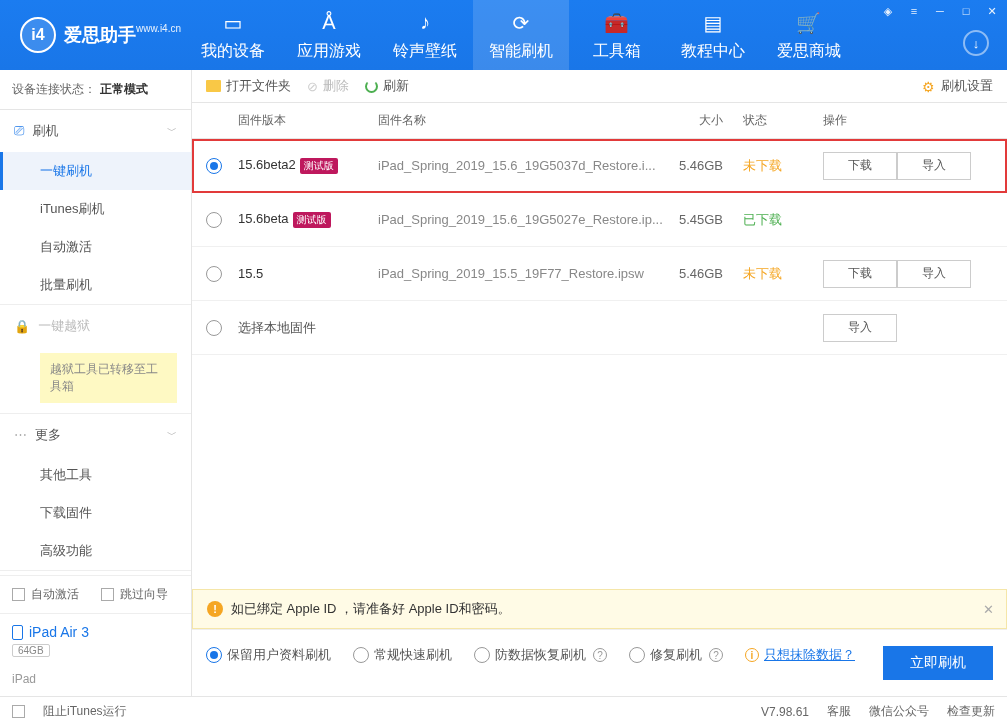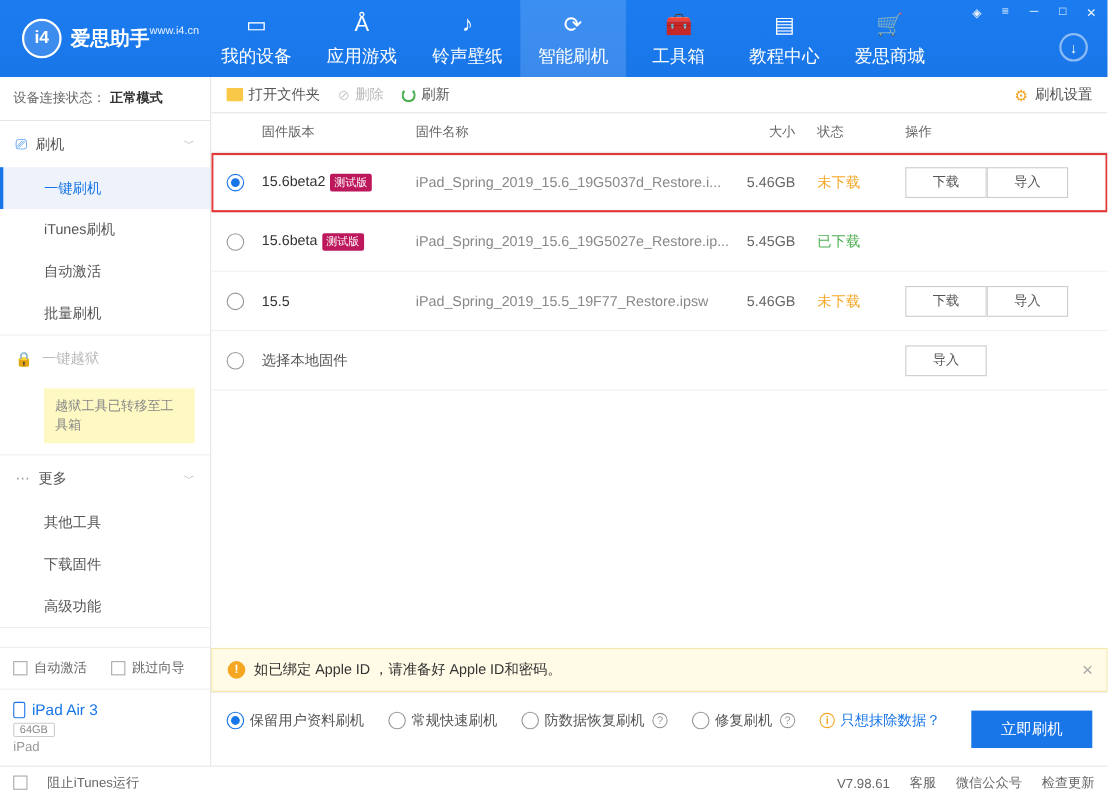--- a/index.html
+++ b/index.html
@@ -29,21 +29,21 @@
 .side-item{padding:10px 14px 10px 40px;cursor:pointer;color:#555;font-size:13px}
 .side-item.active{background:#eef3fb;color:#1976e8;border-left:3px solid #1976e8;padding-left:37px}
 .side-note{margin:6px 14px 10px 40px;padding:8px 10px;background:#fef9c3;color:#888;font-size:12px;line-height:1.4}
 .sidebar-footer{margin-top:auto}
 .activation-row{padding:10px 12px;display:flex;align-items:center;gap:6px;border-top:1px solid #eee;font-size:12px;color:#666}
 .chk{width:13px;height:13px;border:1px solid #aaa;display:inline-block}
 .device-info{padding:10px 12px;border-top:1px solid #eee}
 .device-name{color:#1976e8;font-size:14px;display:flex;align-items:center;gap:6px}
 .device-icon{width:11px;height:15px;border:1.5px solid #1976e8;border-radius:2px;display:inline-block}
 .device-badge{display:inline-block;border:1px solid #ccc;padding:0 5px;font-size:10px;color:#888;margin-top:4px;border-radius:2px}
-.device-type{font-size:12px;color:#999;margin-top:2px}
+.device-type{font-size:12px;color:#999;margin-top:15px}
 .main{flex:1;display:flex;flex-direction:column;overflow:hidden}
 .toolbar{height:33px;border-bottom:1px solid #e5e5e5;display:flex;align-items:center;padding:0 14px;gap:16px}
 .tb-btn{display:flex;align-items:center;gap:5px;cursor:pointer;font-size:13px;color:#555}
 .tb-btn.disabled{color:#bbb}
 .folder-icon{width:15px;height:12px;background:#f9c846;display:inline-block;border-radius:1px}
 .refresh-icon{width:13px;height:13px;border:2px solid #4caf50;border-radius:50%;border-top-color:transparent;display:inline-block}
 .gear-icon{width:14px;height:14px;color:#f5a623;font-size:14px}
 .table-head{height:36px;display:flex;align-items:center;padding:0 14px;border-bottom:1px solid #e5e5e5;color:#666;font-size:12px}
 .col-radio{width:32px}
 .col-ver{width:140px}
@@ -63,21 +63,21 @@
 .status-not{color:#f5a623}
 .status-done{color:#4caf50}
 .op-btn{width:74px;height:28px;border:1px solid #ccc;background:#fff;cursor:pointer;font-size:12px;color:#555;margin-right:0}
 .warning-bar{background:#fffbe6;border:1px solid #f5e6a8;padding:10px 14px;display:flex;align-items:center;gap:8px;margin:0;position:relative}
 .warn-icon{width:16px;height:16px;background:#f5a623;border-radius:50%;color:#fff;display:flex;align-items:center;justify-content:center;font-size:11px;font-weight:bold}
 .warn-close{position:absolute;right:12px;color:#aaa;cursor:pointer}
 .flash-options{padding:16px 14px;display:flex;align-items:flex-start;gap:22px;border-top:1px solid #eee}
 .flash-opt{display:flex;align-items:center;gap:5px;font-size:13px;color:#555}
 .help-icon{width:14px;height:14px;border:1px solid #999;border-radius:50%;font-size:10px;display:inline-flex;align-items:center;justify-content:center;color:#999;margin-left:2px}
 .info-icon{width:14px;height:14px;border:1.5px solid #f5a623;border-radius:50%;color:#f5a623;font-size:10px;display:inline-flex;align-items:center;justify-content:center;font-weight:bold}
-.link{color:#1976e8;cursor:pointer}
+.link{color:#1976e8;text-decoration:underline;cursor:pointer}
 .primary-btn{margin-left:auto;width:110px;height:34px;background:#1976e8;color:#fff;border:none;font-size:14px;cursor:pointer}
 .statusbar{height:30px;border-top:1px solid #e5e5e5;display:flex;align-items:center;padding:0 12px;font-size:12px;color:#666;gap:18px}
 .statusbar .spacer{flex:1}
 .main-content{flex:1;overflow:auto}
 .bottom-area{margin-top:auto}
 </style>
 </head>
 <body>
 
 <div class="titlebar">

